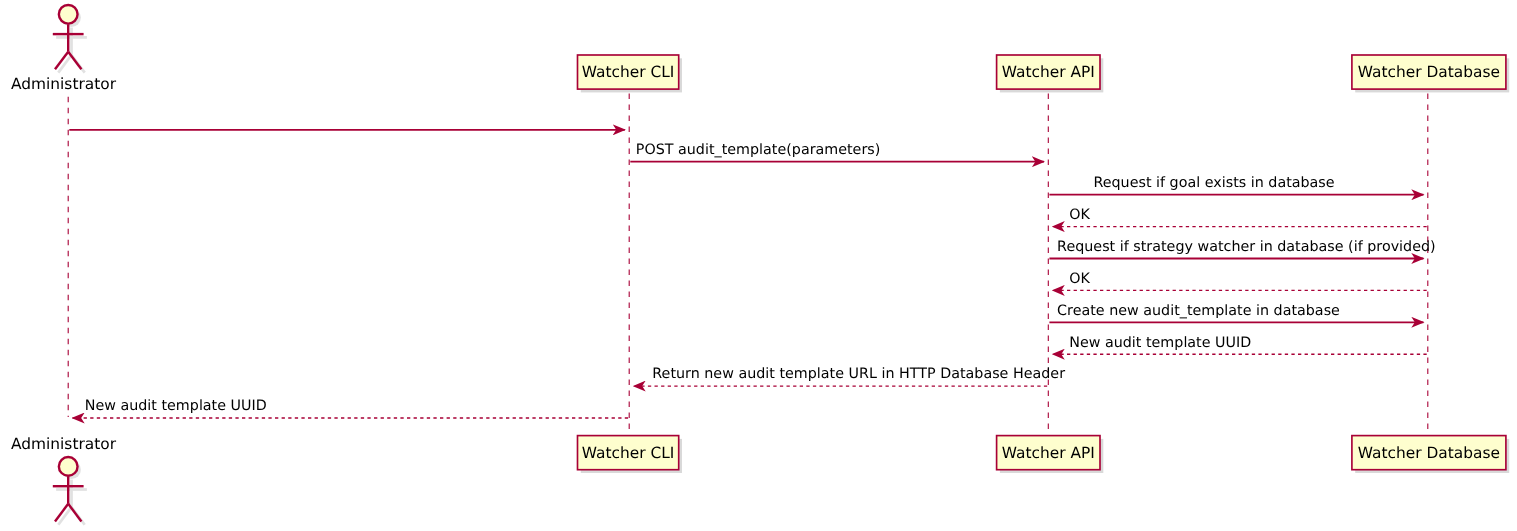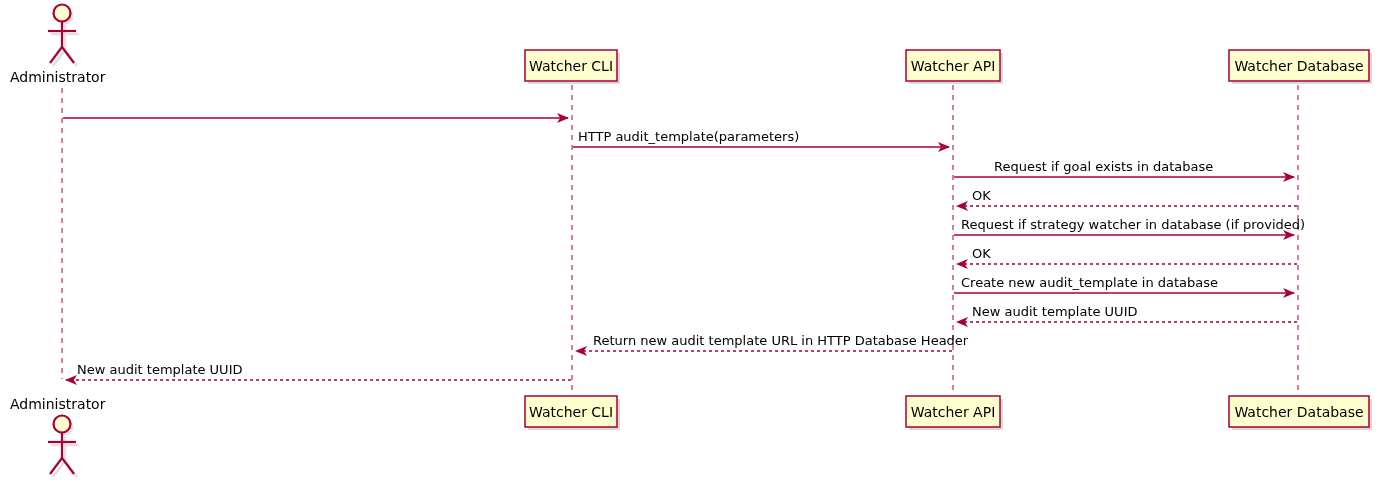--- a/index.html
+++ b/index.html
@@ -139,21 +139,21 @@
   <div class="actor-label" style="left:10px; top:396px;">Administrator</div>
 
   <div class="part-label" style="left:525px; top:58px; width:92px;">Watcher CLI</div>
   <div class="part-label" style="left:906px; top:58px; width:94px;">Watcher API</div>
   <div class="part-label" style="left:1229px; top:58px; width:140px;">Watcher Database</div>
 
   <div class="part-label" style="left:525px; top:404px; width:92px;">Watcher CLI</div>
   <div class="part-label" style="left:906px; top:404px; width:94px;">Watcher API</div>
   <div class="part-label" style="left:1229px; top:404px; width:140px;">Watcher Database</div>
 
-  <div class="msg-label" style="left:578px; top:129px;">HTTP audit_template(parameters)</div>
+  <div class="msg-label" style="left:578px; top:129px;">POST audit_template(parameters)</div>
   <div class="msg-label" style="left:961px; top:159px;margin-left:33px;">Request if goal exists in database</div>
   <div class="msg-label" style="left:972px; top:188px;">OK</div>
   <div class="msg-label" style="left:961px; top:217px;">Request if strategy watcher in database (if provided)</div>
   <div class="msg-label" style="left:972px; top:246px;">OK</div>
   <div class="msg-label" style="left:961px; top:275px;">Create new audit_template in database</div>
   <div class="msg-label" style="left:972px; top:304px;">New audit template UUID</div>
   <div class="msg-label" style="left:593px; top:333px;">Return new audit template URL in HTTP Database Header</div>
   <div class="msg-label" style="left:77px; top:362px;">New audit template UUID</div>
 </div>
 

